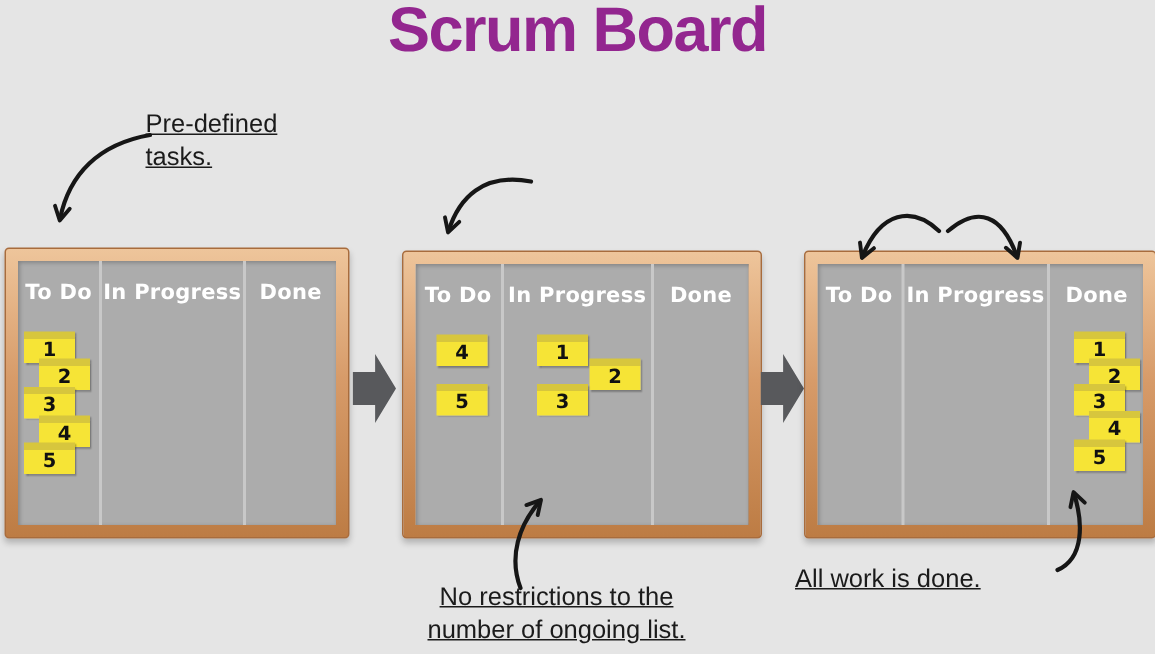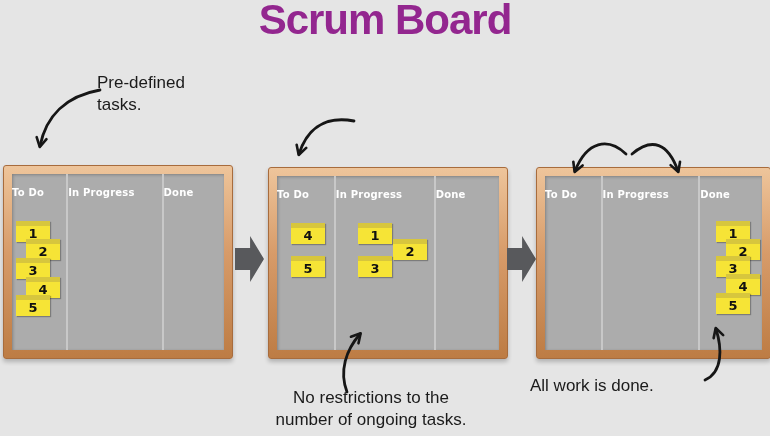--- a/index.html
+++ b/index.html
@@ -13,56 +13,56 @@
 
   
   .board{position:absolute;border-radius:3px;border:1px solid #A86C3D;
          background:linear-gradient(180deg,var(--c-frame-light,#EEC59B) 0%,#D79B69 45%,var(--c-frame-dark,#BD7C44) 100%);
          box-shadow:0 3px 4px rgba(0,0,0,.22);}
   .surface{position:absolute;inset:8px;background:var(--c-board-surface,#ACACAC);
            box-shadow:inset 1px 1px 3px rgba(0,0,0,.25);
            display:grid;grid-template-columns:26.5% 45% 28.5%;}
   .col{position:relative;}
   .col-a,.col-b{border-right:2px solid #C8C8C8;}
-  .col-header{padding-top:13px;
-              font-family:"DejaVu Sans",sans-serif;font-weight:bold;font-size:10px;
+  .col-header{padding-top:13px;text-align:center;
+              font-family:"DejaVu Sans",sans-serif;font-weight:bold;font-size:14px;
               color:var(--c-header-text,#FFFFFF);letter-spacing:.2px;}
 
   
   .note{position:absolute;width:34px;height:21px;
         background:linear-gradient(180deg,var(--c-note-strip,#D7C63D) 0 23%,var(--c-note-fill,#F6E436) 23%);
         box-shadow:1px 1px 1px rgba(0,0,0,.28);
         display:flex;align-items:flex-end;justify-content:center;}
   .note .num{font-family:"DejaVu Sans",sans-serif;font-weight:bold;font-size:13px;
              color:#111;line-height:16px;}
 
   
   .flow-arrow{position:absolute;width:29px;height:46px;background:var(--c-block-arrow,#58595C);
               clip-path:polygon(0 26%,52% 26%,52% 0,100% 50%,52% 100%,52% 74%,0 74%);}
 
   
   .annotation{position:absolute;font-size:17px;line-height:1.32;color:#1B1B1B;
-              white-space:pre-line;}
+              white-space:pre-line;text-decoration:underline;}
   .annotation.centered{text-align:center;}
 
   
   #arrow-overlay{position:absolute;inset:0;pointer-events:none;}
   #arrow-overlay path.ink{fill:none;stroke:#161616;stroke-width:2.8;stroke-linecap:round;}
 </style>
 </head>
 <body>
 
 <div id="canvas">
 
   <div class="title">Scrum Board</div>
 
   <div class="annotation" style="left:97px;top:72px;">Pre-defined
 tasks.</div>
   <div class="annotation centered" style="left:248px;top:387px;width:246px;">No restrictions to the
-number of ongoing tasks.</div>
+number of ongoing list.</div>
   <div class="annotation" style="left:530px;top:375px;">All work is done.</div>
 
   <div class="board" style="left:3px;top:165px;width:228px;height:192px;">
     <div class="surface">
       <div class="col col-a">
         <div class="col-header">To Do</div>
       </div>
       <div class="col col-b">
         <div class="col-header">In Progress</div>
       </div>

